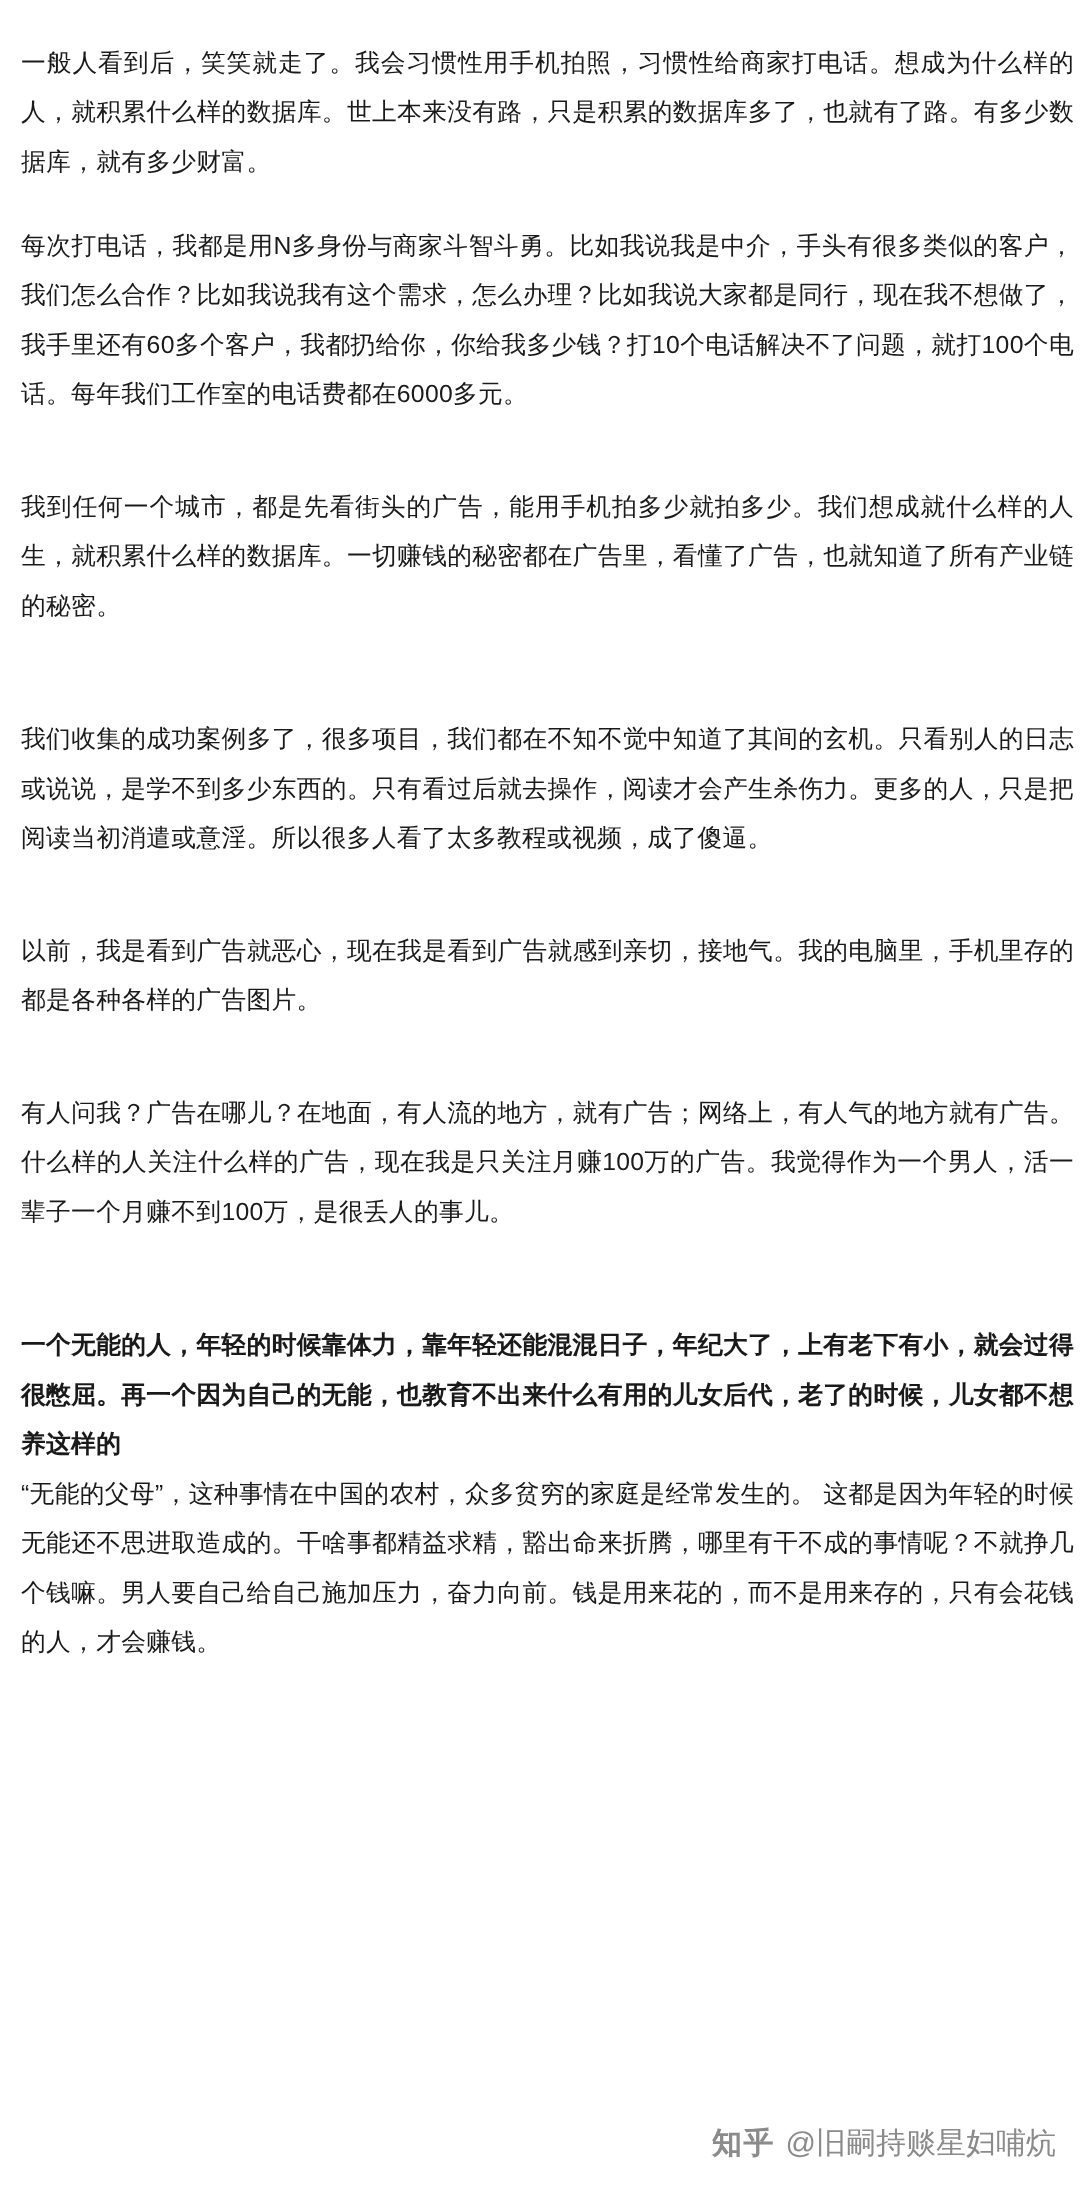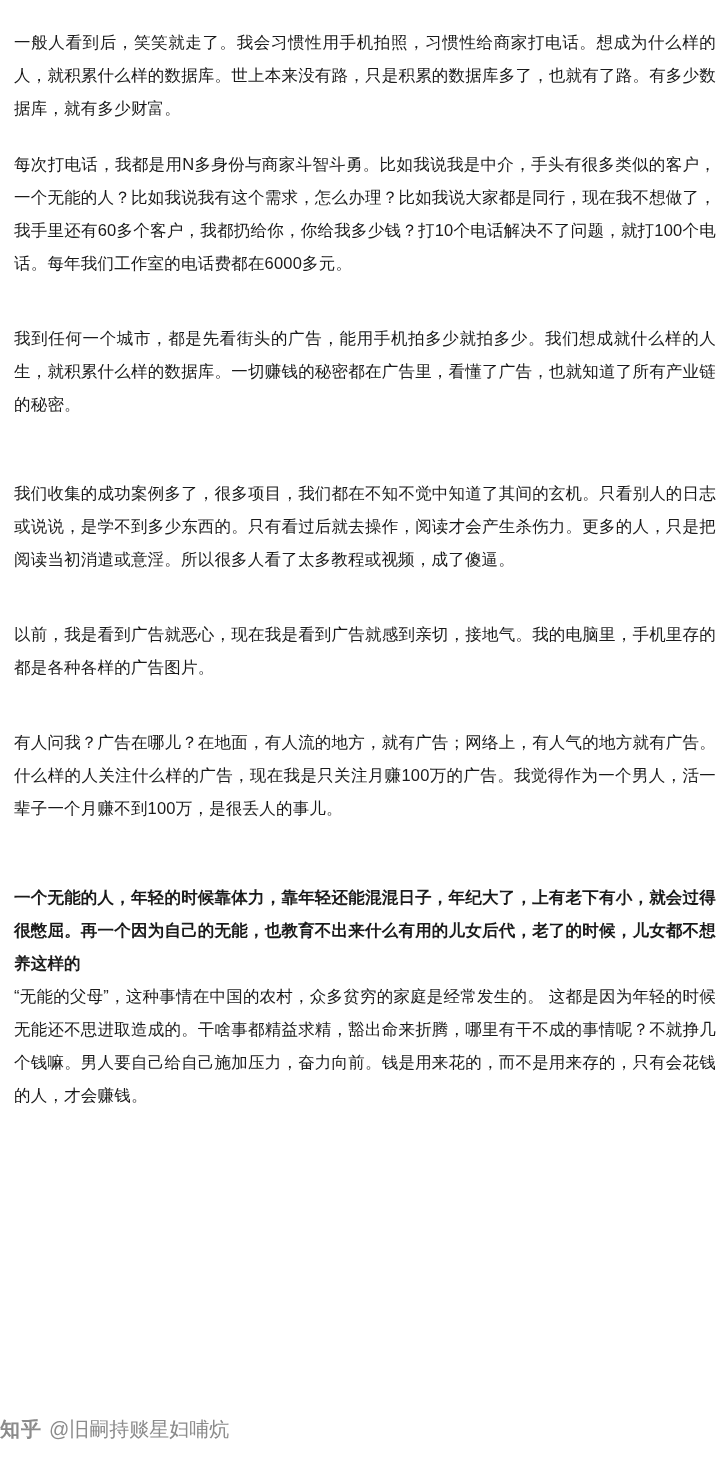--- a/index.html
+++ b/index.html
@@ -39,20 +39,21 @@
     font-weight: bold;
   }
   .footer {
     position: absolute;
     left: 0;
     right: 0;
     bottom: 0;
     height: 66px;
     display: flex;
     align-items: center;
+    justify-content: flex-end;
     padding-right: 16px;
     box-sizing: border-box;
   }
   .footer-inner {
     display: flex;
     align-items: center;
     gap: 7px;
   }
   .zhihu-logo {
     font-size: 20px;
@@ -66,21 +67,21 @@
     color: #8b8b8b;
     line-height: 1;
   }
 </style>
 </head>
 <body>
 
 <div class="page">
 
   <p class="para">一般人看到后，笑笑就走了。我会习惯性用手机拍照，习惯性给商家打电话。想成为什么样的人，就积累什么样的数据库。世上本来没有路，只是积累的数据库多了，也就有了路。有多少数据库，就有多少财富。</p>
-  <p class="para gap-big">每次打电话，我都是用N多身份与商家斗智斗勇。比如我说我是中介，手头有很多类似的客户，一个无能的人？比如我说我有这个需求，怎么办理？比如我说大家都是同行，现在我不想做了，我手里还有60多个客户，我都扔给你，你给我多少钱？打10个电话解决不了问题，就打100个电话。每年我们工作室的电话费都在6000多元。</p>
+  <p class="para gap-big">每次打电话，我都是用N多身份与商家斗智斗勇。比如我说我是中介，手头有很多类似的客户，我们怎么合作？比如我说我有这个需求，怎么办理？比如我说大家都是同行，现在我不想做了，我手里还有60多个客户，我都扔给你，你给我多少钱？打10个电话解决不了问题，就打100个电话。每年我们工作室的电话费都在6000多元。</p>
   <p class="para gap-huge">我到任何一个城市，都是先看街头的广告，能用手机拍多少就拍多少。我们想成就什么样的人生，就积累什么样的数据库。一切赚钱的秘密都在广告里，看懂了广告，也就知道了所有产业链的秘密。</p>
   <p class="para gap-big">我们收集的成功案例多了，很多项目，我们都在不知不觉中知道了其间的玄机。只看别人的日志或说说，是学不到多少东西的。只有看过后就去操作，阅读才会产生杀伤力。更多的人，只是把阅读当初消遣或意淫。所以很多人看了太多教程或视频，成了傻逼。</p>
   <p class="para gap-big">以前，我是看到广告就恶心，现在我是看到广告就感到亲切，接地气。我的电脑里，手机里存的都是各种各样的广告图片。</p>
   <p class="para gap-huge">有人问我？广告在哪儿？在地面，有人流的地方，就有广告；网络上，有人气的地方就有广告。什么样的人关注什么样的广告，现在我是只关注月赚100万的广告。我觉得作为一个男人，活一辈子一个月赚不到100万，是很丢人的事儿。</p>
   <p class="para tight">一个无能的人，年轻的时候靠体力，靠年轻还能混混日子，年纪大了，上有老下有小，就会过得很憋屈。再一个因为自己的无能，也教育不出来什么有用的儿女后代，老了的时候，儿女都不想养这样的</p>
   <p class="para">“无能的父母”，这种事情在中国的农村，众多贫穷的家庭是经常发生的。 这都是因为年轻的时候无能还不思进取造成的。干啥事都精益求精，豁出命来折腾，哪里有干不成的事情呢？不就挣几个钱嘛。男人要自己给自己施加压力，奋力向前。钱是用来花的，而不是用来存的，只有会花钱的人，才会赚钱。</p>
 
   <div class="footer">
     <div class="footer-inner">
       <span class="zhihu-logo">知乎</span>

